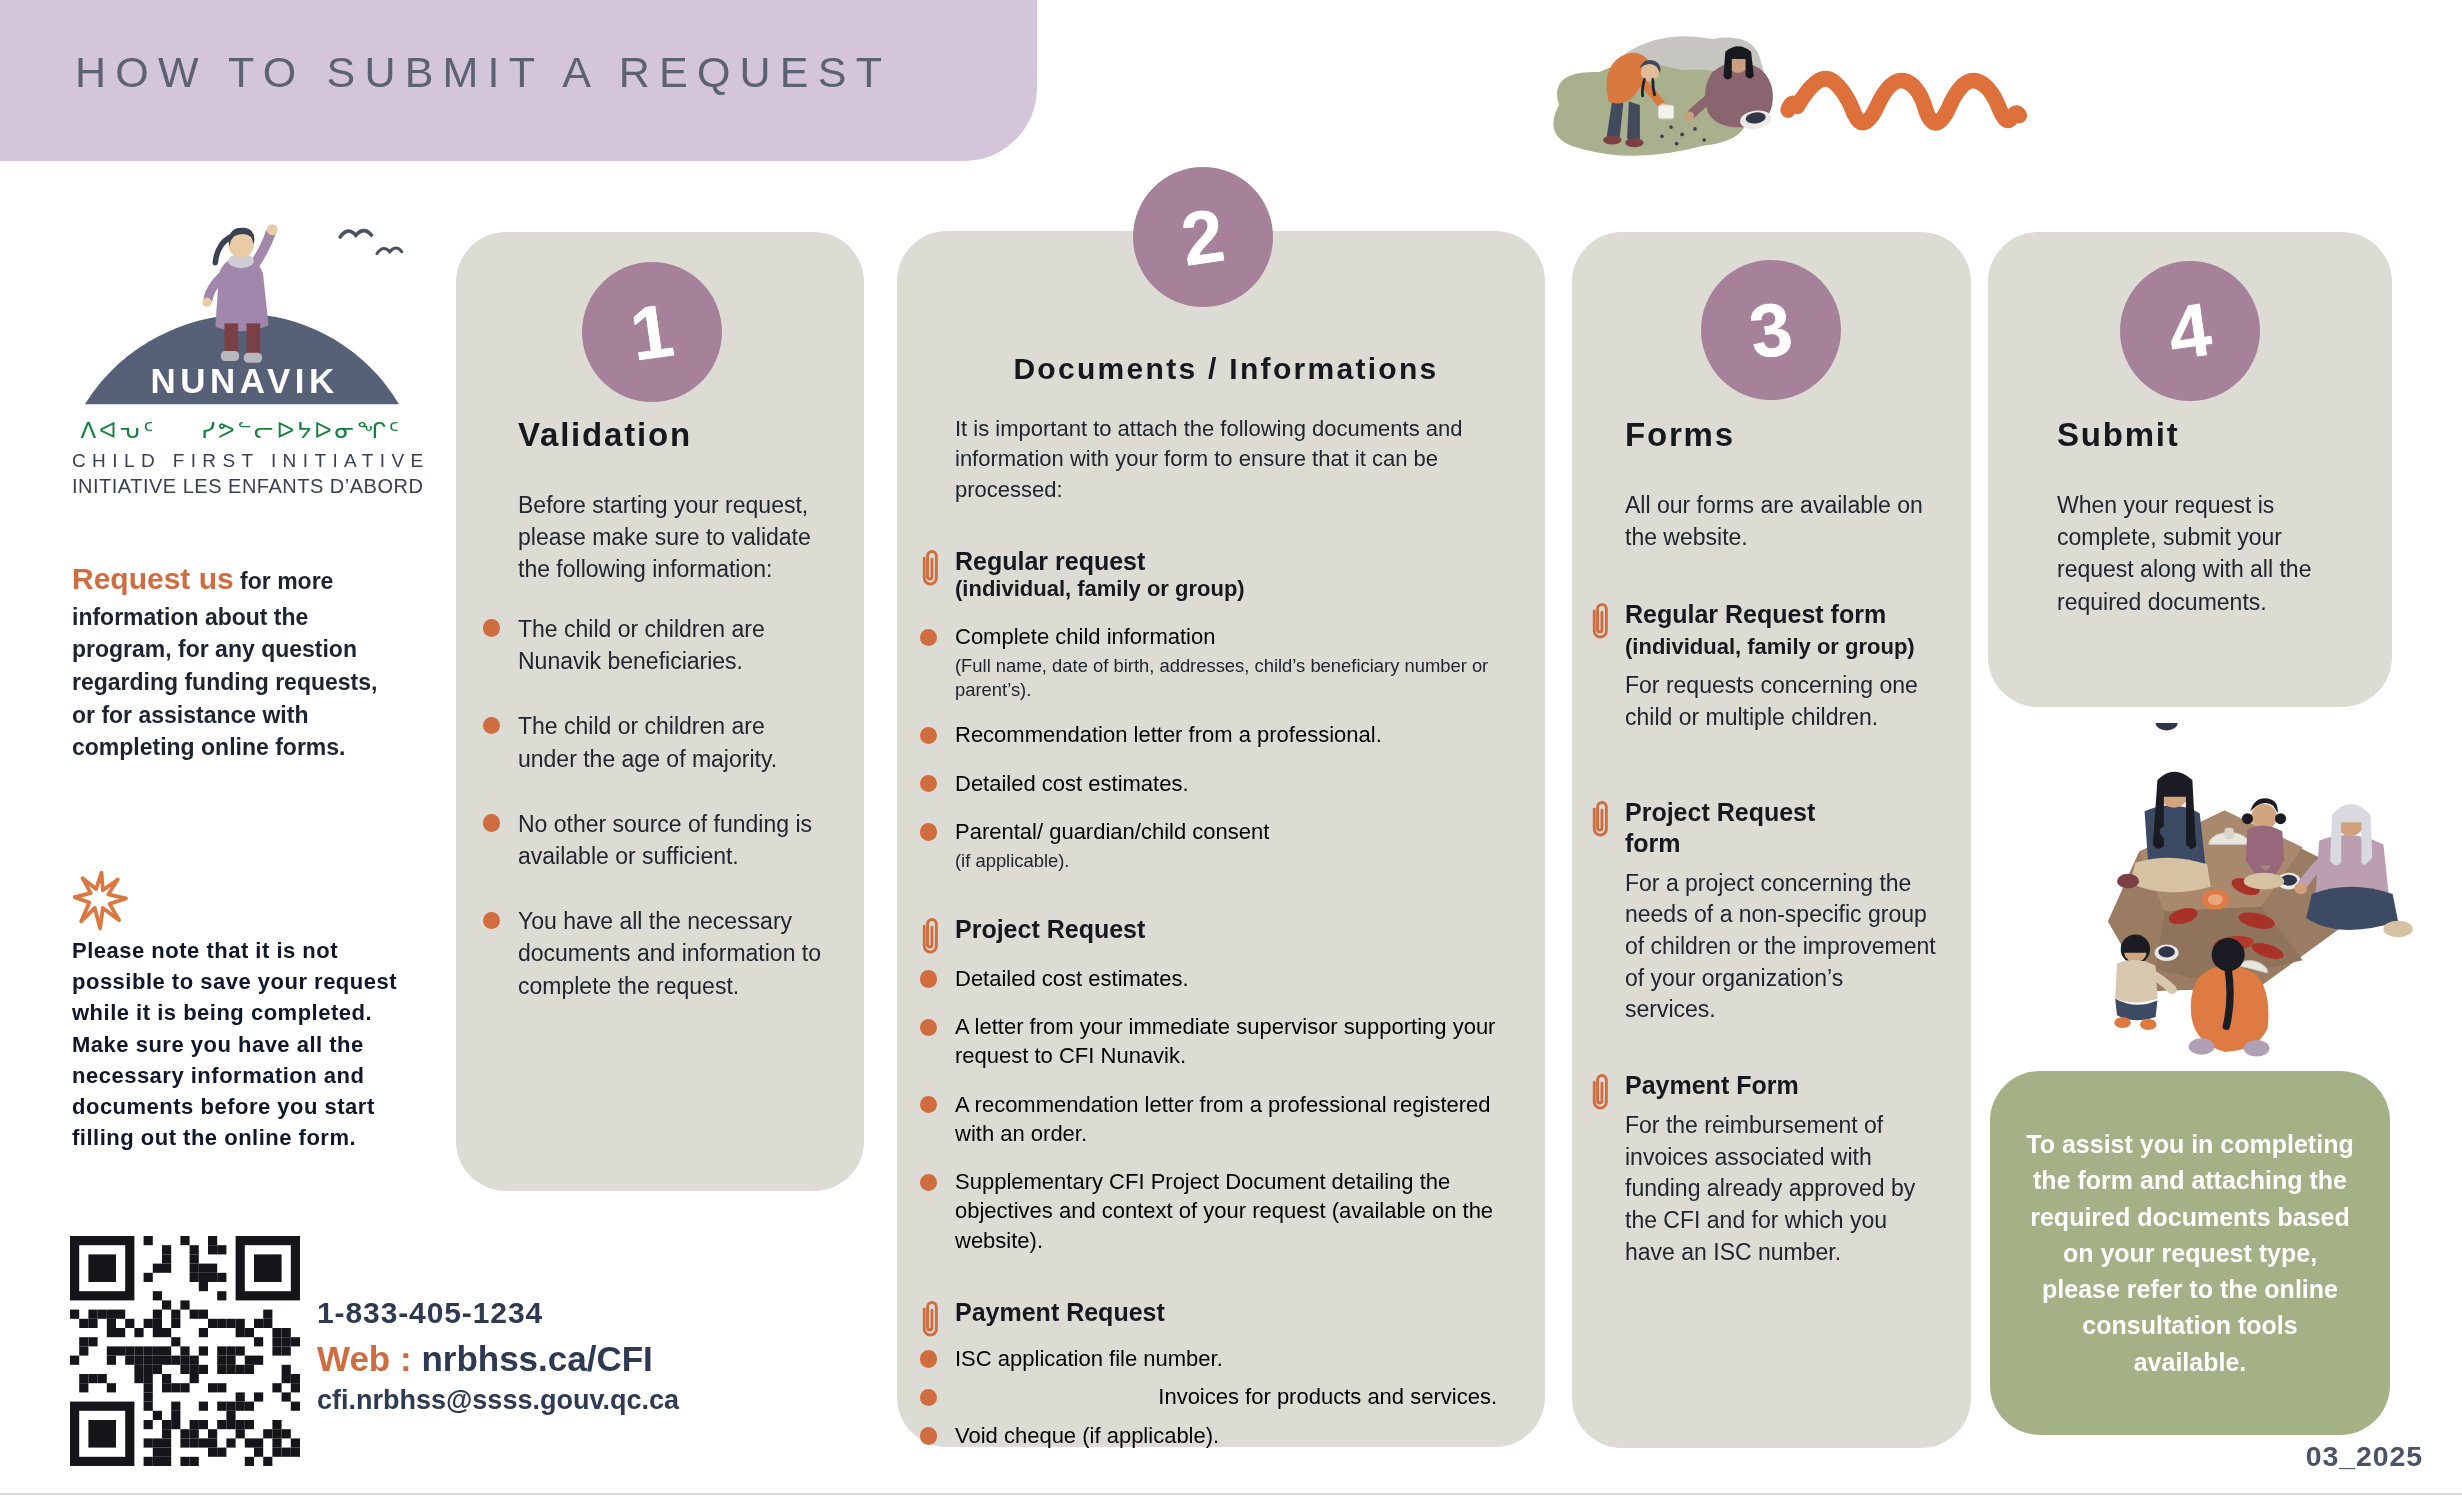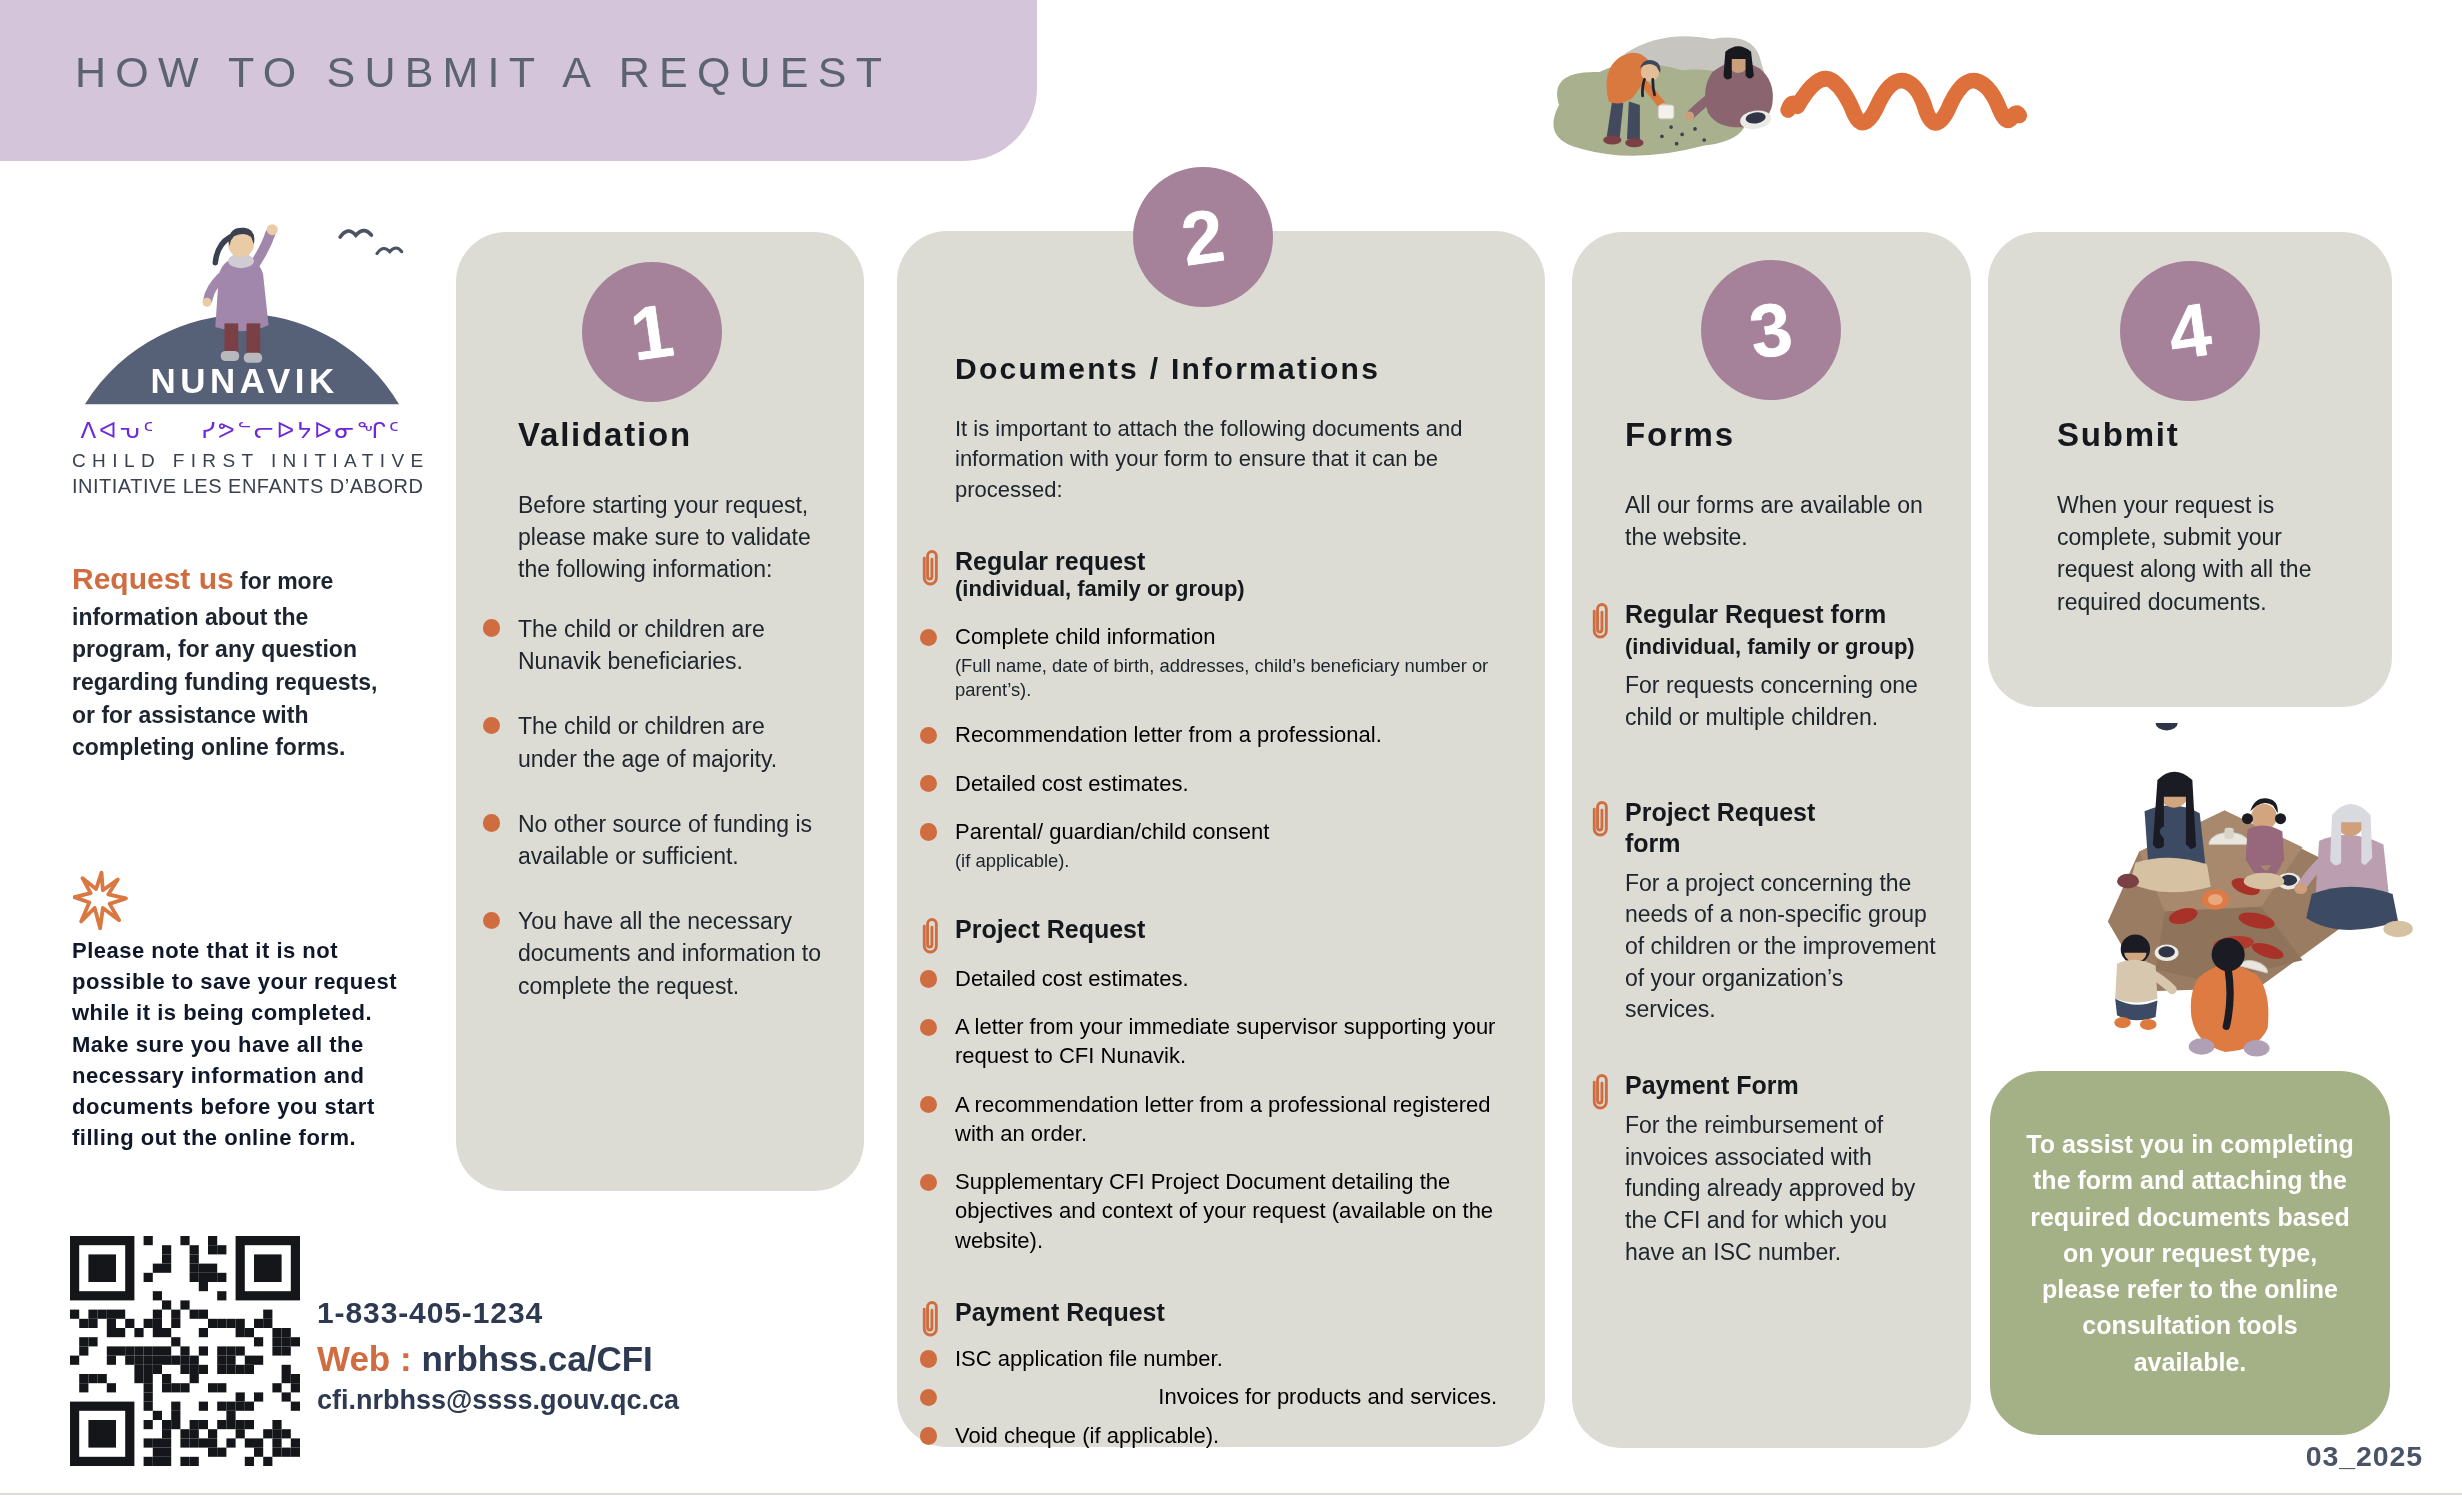--- a/index.html
+++ b/index.html
@@ -23,21 +23,21 @@
                 background:#a5829a; display:flex; align-items:center; justify-content:center; }
   .circle-num span { color:#ffffff; font-size:75px; font-weight:bold; transform:rotate(-8deg);
                      text-shadow:0 0 0.9px #ffffff; }
   .c1 { left:126px; top:30px; }
   .c2 { left:236px; top:-64px; }
   .c3 { left:129px; top:27.5px; }
   .c4 { left:132px; top:29px; }
 
   .col-heading { font-size:33px; font-weight:bold; color:#15181d; letter-spacing:1.8px; }
   .p1-heading, .p3-heading, .p4-heading { margin-top:184px; }
-  .p2-heading { margin-top:121px; font-size:30px; letter-spacing:2.3px; }
+  .p2-heading { margin-top:121px; text-align:center; font-size:30px; letter-spacing:2.3px; }
 
   .body-text { font-size:23px; line-height:1.40; color:#20262e; }
   .intro { margin-top:35px; }
   .p2-intro { margin-top:27.5px; font-size:22px; }
 
   
   .li { position:relative; margin-top:24px; }
   .li .dot { position:absolute; left:-35px; top:6.4px; width:17.4px; height:17.4px;
              border-radius:50%; background:#cf6d40; }
   .li .detail { font-size:18.4px; line-height:1.28; color:#20262e; display:block; margin-top:2.8px; }
@@ -49,21 +49,21 @@
   .sec .clip { position:absolute; left:-39px; top:0px; }
   .sec h3 { font-size:25px; font-weight:bold; color:#15181d; line-height:1.22; }
   .sec h3 .sub { font-size:22px; }
   .sec .sub-block { display:block; font-size:22px; font-weight:bold; color:#15181d; }
   .sec .sec-body { margin-top:9.2px; font-size:23px; line-height:1.38; color:#20262e; }
   .first-sec { margin-top:40px; }
 
   
   .logo-block { position:absolute; left:72px; top:213px; width:338px; }
   .syllabics { margin-top:5.5px; text-align:center; font-family:"DejaVu Sans", sans-serif;
-               font-size:23px; color:#6d28d9; word-spacing:35px; letter-spacing:2.8px; }
+               font-size:23px; color:#15803d; word-spacing:35px; letter-spacing:2.8px; }
   .logo-line1 { margin-top:7.3px; text-align:center; font-size:19px; color:#39404e;
                 letter-spacing:6.4px; font-weight:500; white-space:nowrap; }
   .logo-line2 { margin-top:2.8px; text-align:center; font-size:20px; color:#39404e;
                 letter-spacing:0.5px; font-weight:500; white-space:nowrap; }
 
   .contact-par { position:absolute; left:72px; top:558px; width:321px;
                  font-size:23px; line-height:1.42; font-weight:bold; color:#1c2430; }
   .contact-par .lead { color:#cf6d40; font-size:30px; }
 
   .star { position:absolute; left:73px; top:870px; }

